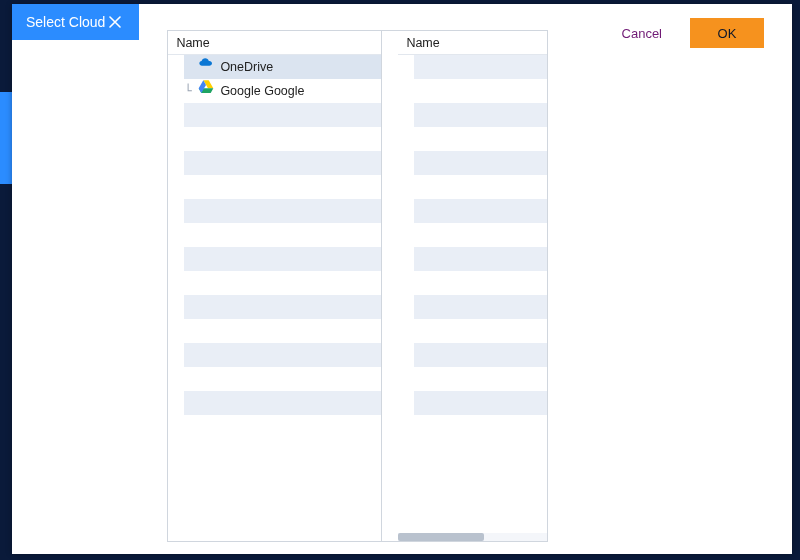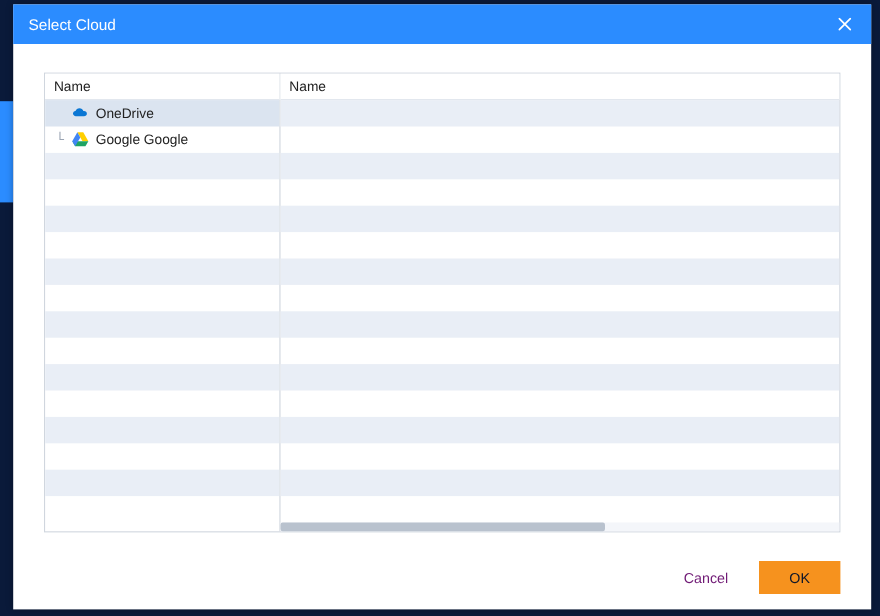--- a/index.html
+++ b/index.html
@@ -6,47 +6,47 @@
   html, body { width: 800px; height: 560px; overflow: hidden; font-family: "Segoe UI", Tahoma, sans-serif; font-size: 13px; }
   body { background: #0a1a3a; position: relative; }
 
   .sidebar-sliver {
     position: absolute; left: 0; top: 92px; width: 12px; height: 92px;
     background: #2b8cff;
   }
 
   .dialog {
     position: absolute; left: 12px; top: 4px; right: 8px; bottom: 6px;
-    background: #ffffff; display: flex; flex-direction: column;
+    background: #ffffff; display: flex; 
     box-shadow: 0 0 6px rgba(0,0,0,.3);
   }
 
   .titlebar {
     height: 36px; background: #2b8cff; color: #fff;
     display: flex; align-items: center; padding: 0 14px; font-size: 14px;
   }
   .titlebar .title { flex: 1; font-weight: 400; }
   .titlebar .close { cursor: pointer; padding: 4px; }
   .titlebar .close svg { display: block; }
 
   .body {
     flex: 1; padding: 26px 28px 12px 28px; display: flex; flex-direction: column;
   }
 
-  .panes { flex: 1; display: flex; border: 1px solid #d0d6de; background: #fff; min-height: 0; }
+  .panes { flex: 1; display: flex; border: 1px solid #d0d6de; background: #fff; min-height: 0; gap: 16px; }
 
   .left-pane { width: 214px; border-right: 1px solid #d0d6de; display: flex; flex-direction: column; }
   .right-pane { flex: 1; display: flex; flex-direction: column; min-width: 0; }
 
   .header-row { display: flex; height: 24px; line-height: 24px; background: #fff; color: #222; font-size: 12.5px; border-bottom: 1px solid #e2e7ee; }
   .header-cell { flex: 1; padding-left: 8px; border-right: 1px solid #e2e7ee; white-space: nowrap; overflow: hidden; }
   .header-cell:last-child { border-right: none; }
 
   .rows { flex: 1; overflow: hidden; position: relative; }
-  .row { height: 24px; line-height: 24px; padding-left: 10px; display: flex; align-items: center; color: #222; font-size: 12.5px; white-space: nowrap; }
+  .row { height: 24px; line-height: 24px; display: flex; color: #222; font-size: 12.5px; white-space: nowrap; margin-left: 16px; }
   .row.even { background: #e9eef6; }
   .row.selected { background: #dbe4f0; }
 
   .tree-lines {
     display: inline-block; width: 14px; text-align: left; color: #9aa4b3; font-family: monospace; font-size: 12px;
   }
   .cloud-icon { display: inline-flex; width: 16px; height: 16px; margin-right: 6px; vertical-align: middle; }
   .cloud-icon svg { width: 16px; height: 16px; display: block; }
 
   .right-pane .rows { display: flex; flex-direction: column; }

